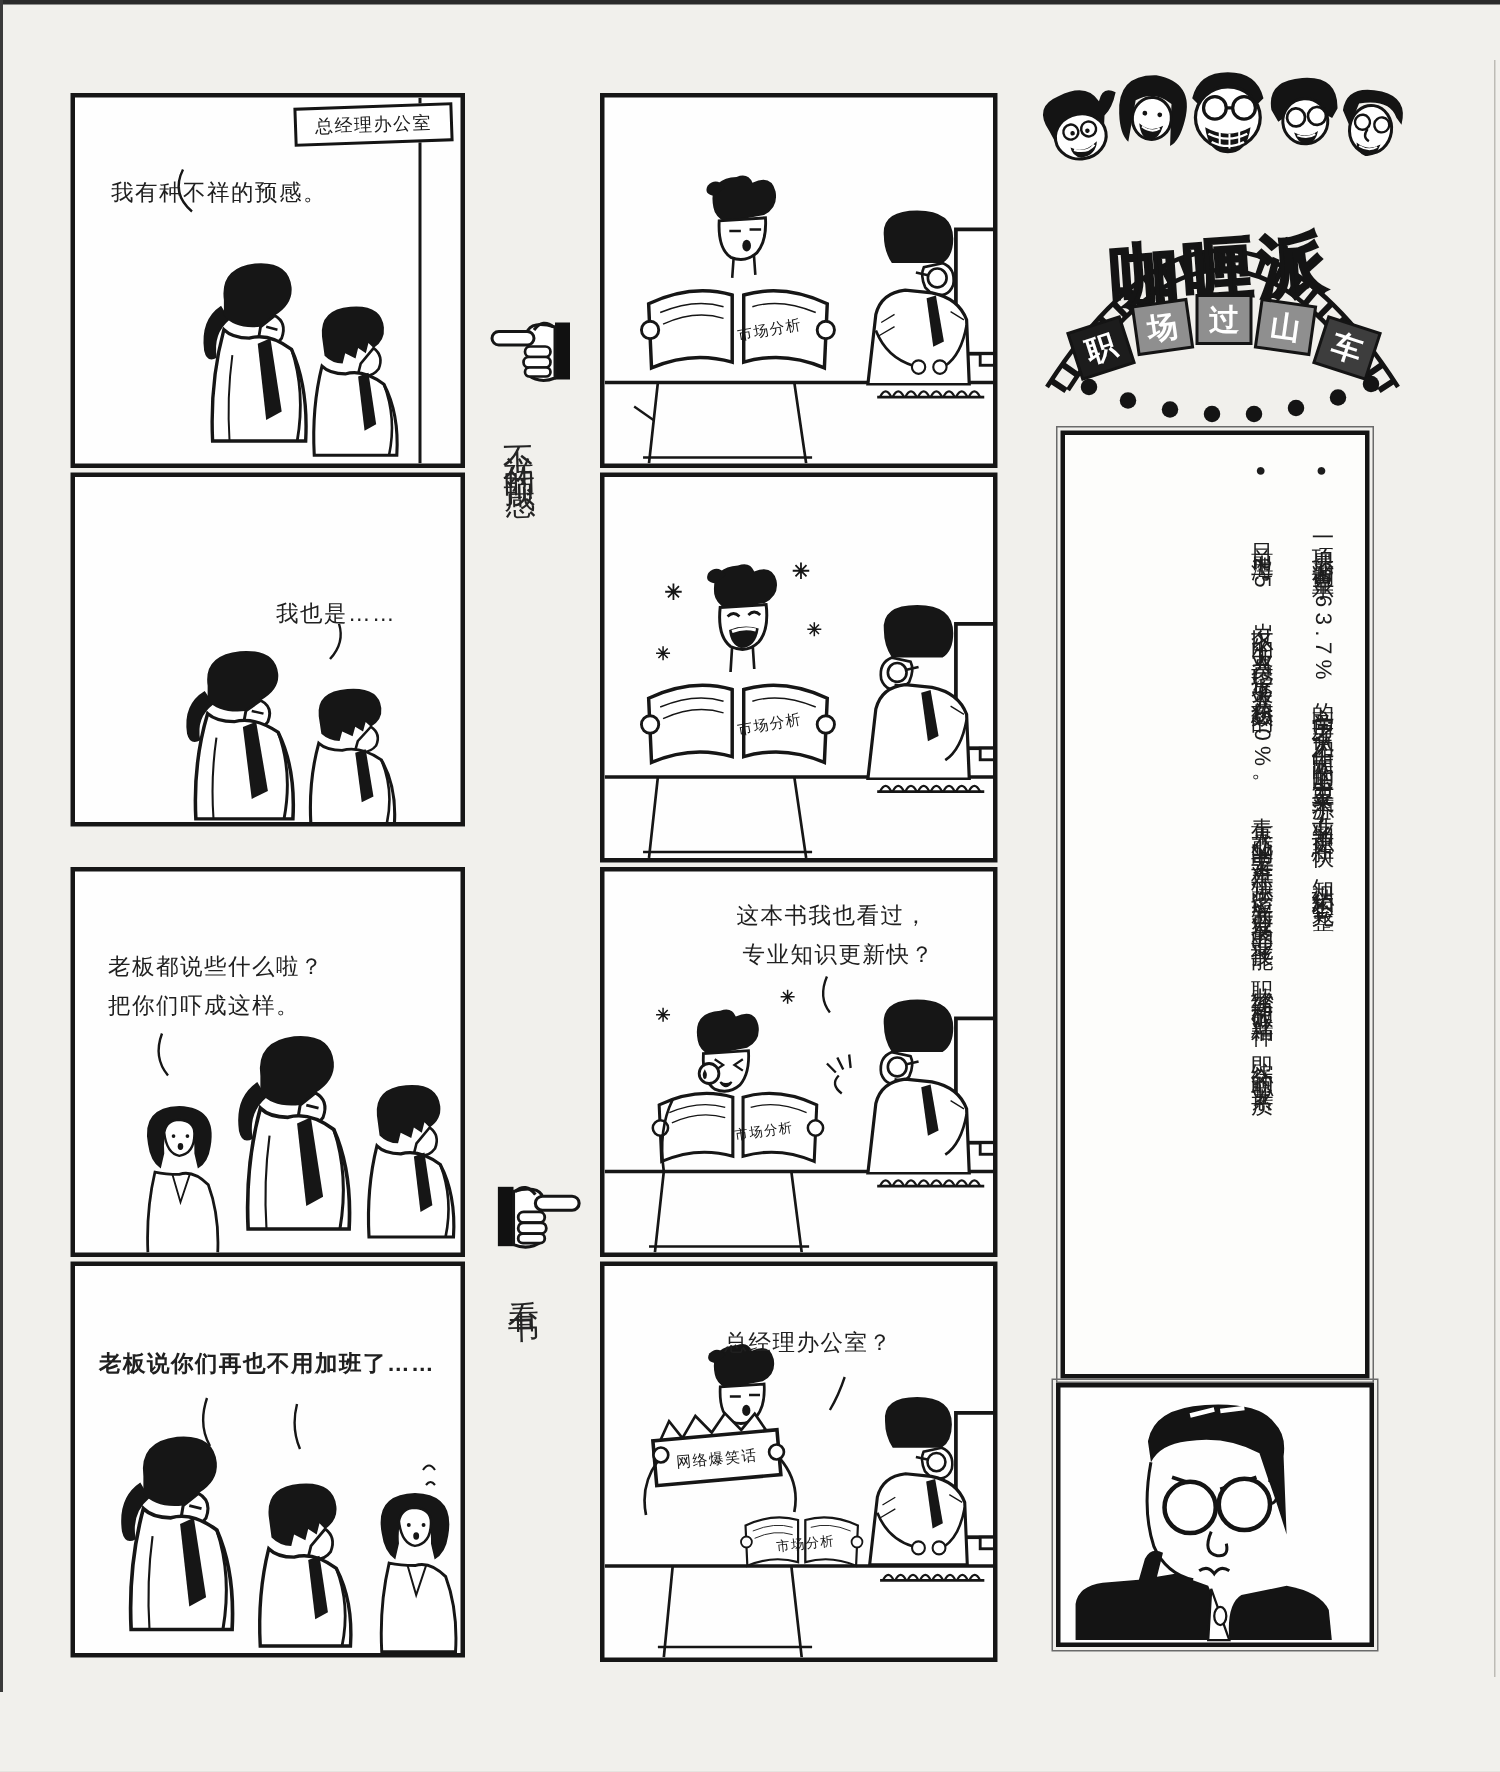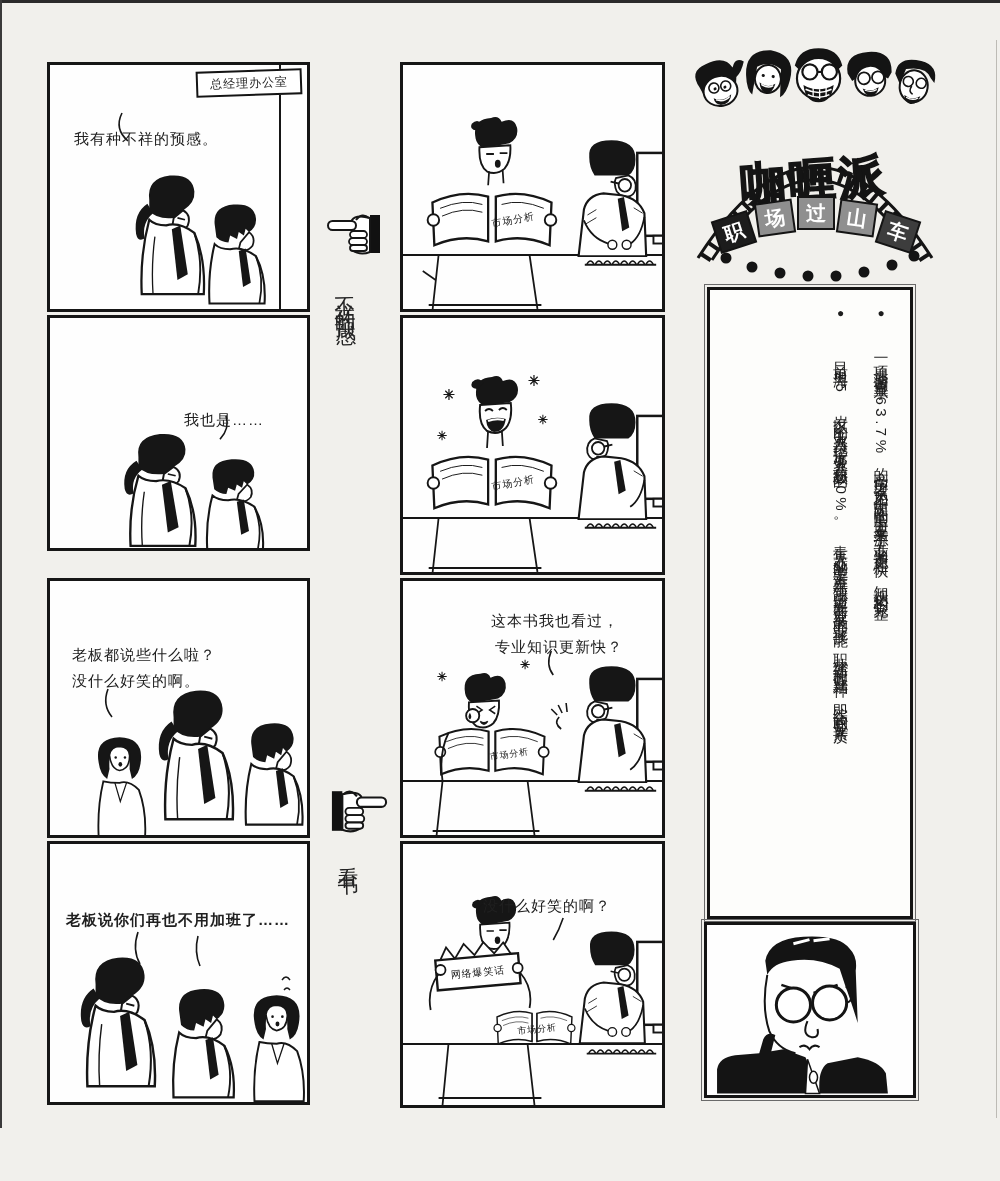--- a/index.html
+++ b/index.html
@@ -4,21 +4,21 @@
 <style>
   html,body{margin:0;padding:0;background:#dcdcd8;}
   .page{position:relative;width:1000px;height:1181px;background:#f1f0ec;overflow:hidden;
         font-family:"Liberation Sans","DejaVu Sans",sans-serif;color:#1a1a1a;}
   .scan-top{position:absolute;left:0;top:0;width:1000px;height:3px;background:#2b2b2b;}
   .scan-left{position:absolute;left:0;top:0;width:2px;height:1128px;background:#3a3a3a;}
   .scan-right{position:absolute;right:3px;top:40px;width:1px;height:1078px;background:#bdbbb5;}
 
   .panel{position:absolute;background:#fefefe;border:3px solid #161616;box-sizing:border-box;overflow:hidden;}
   .panel svg{position:absolute;left:0;top:0;width:100%;height:100%;}
-  .dialogue{position:absolute;font-size:15px;letter-spacing:1px;white-space:nowrap;color:#202020;z-index:3;margin-top:11px;}
+  .dialogue{position:absolute;font-size:15px;letter-spacing:1px;white-space:nowrap;color:#202020;z-index:3;}
   .door-sign{position:absolute;left:146px;top:5px;width:106px;height:26px;border:2.5px solid #141414;
              transform:rotate(-2deg);display:flex;align-items:center;justify-content:center;
              font-size:12px;letter-spacing:1px;background:#fff;z-index:3;box-sizing:border-box;}
 
   .hand{position:absolute;}
   .hand.flip{transform:scaleX(-1);}
   .vcaption{position:absolute;writing-mode:vertical-rl;text-orientation:upright;
             font-size:21px;letter-spacing:7px;color:#242424;transform:rotate(-1.5deg);}
 
   .logo{position:absolute;left:688px;top:46px;width:254px;height:238px;}
@@ -180,21 +180,21 @@
   </div>
 
   <div class="panel" style="left:47px;top:578px;width:263px;height:260px;padding-left:12px;">
     <svg viewBox="0 0 257 254" preserveAspectRatio="none">
       <path d="M58 108 Q52 124 62 136" stroke="#161616" stroke-width="1.6" fill="none"></path>
       <use href="#s-bob" x="26" y="154" width="84" height="102"></use>
       <use href="#s-pony" x="94" y="86" width="102" height="170"></use>
       <use href="#s-man" x="174" y="124" width="88" height="132"></use>
     </svg>
     <div class="dialogue" style="left:22px;top:54px;">老板都说些什么啦？</div>
-    <div class="dialogue" style="left:22px;top:80px;">没什么好笑的啊。</div>
+    <div class="dialogue" style="left:22px;top:80px;">把你们吓成这样。</div>
   </div>
 
   <div class="panel" style="left:47px;top:841px;width:263px;height:264px;">
     <svg viewBox="0 0 257 258" preserveAspectRatio="none">
       <path d="M88 88 Q82 106 90 120 M148 92 Q144 108 150 122" stroke="#161616" stroke-width="1.6" fill="none"></path>
       <use href="#s-pony" x="16" y="92" width="102" height="166"></use>
       <use href="#s-man" x="100" y="134" width="94" height="124"></use>
       <use href="#s-bob" x="184" y="148" width="82" height="110"></use>
       <path d="M232 136 q4 -6 8 0 M234 146 q3 -4 6 0" stroke="#161616" stroke-width="1.4" fill="none"></path>
     </svg>
@@ -279,21 +279,21 @@
         <text class="booktitle" x="76" y="131">网络爆笑话</text>
       </g>
       <path d="M36 130 Q24 146 28 166 M118 128 Q132 144 128 164" stroke="#161616" stroke-width="1.8" fill="none"></path>
       <circle cx="38" cy="126" r="5" fill="#fff" stroke="#161616" stroke-width="1.8"></circle>
       <circle cx="116" cy="124" r="5" fill="#fff" stroke="#161616" stroke-width="1.8"></circle>
       <use href="#s-book" x="84" y="162" width="98" height="44"></use>
       <text class="booktitle small" transform="rotate(-6 136 188)" x="136" y="188">市场分析</text>
       <use href="#s-typist" x="158" y="82" width="104" height="120"></use>
       <use href="#s-keyboard" x="184" y="198" width="74" height="14"></use>
     </svg>
-    <div class="dialogue" style="left:80px;top:42px;">没什么好笑的啊？</div>
+    <div class="dialogue" style="left:80px;top:42px;">总经理办公室？</div>
   </div>
 
   <div class="logo">
     <svg viewBox="0 0 254 238" width="254" height="238">
       <g>
         <g transform="translate(2,12) rotate(-10 30 30)">
           <path d="M10 26 Q2 8 20 4 Q40 -2 46 12 Q50 2 58 8 Q54 18 48 22 L44 40 Q24 44 14 38 Z" fill="#141414"></path>
           <ellipse cx="30" cy="33" rx="17" ry="15" fill="#fff" stroke="#141414" stroke-width="2"></ellipse>
           <circle cx="24" cy="29" r="5" fill="#fff" stroke="#141414" stroke-width="1.6"></circle>
             <circle cx="36" cy="29" r="5" fill="#fff" stroke="#141414" stroke-width="1.6"></circle>

